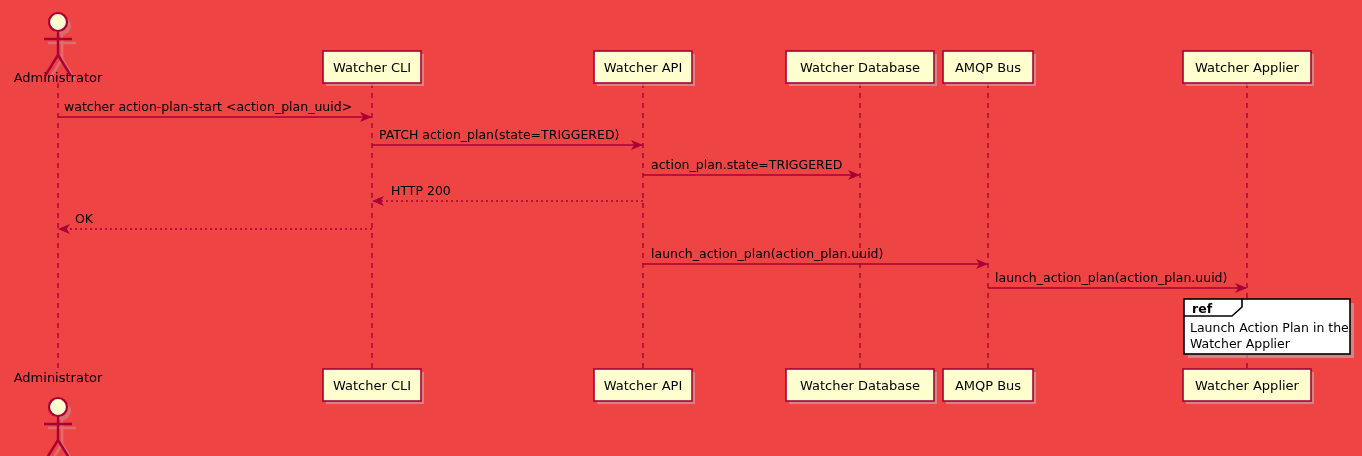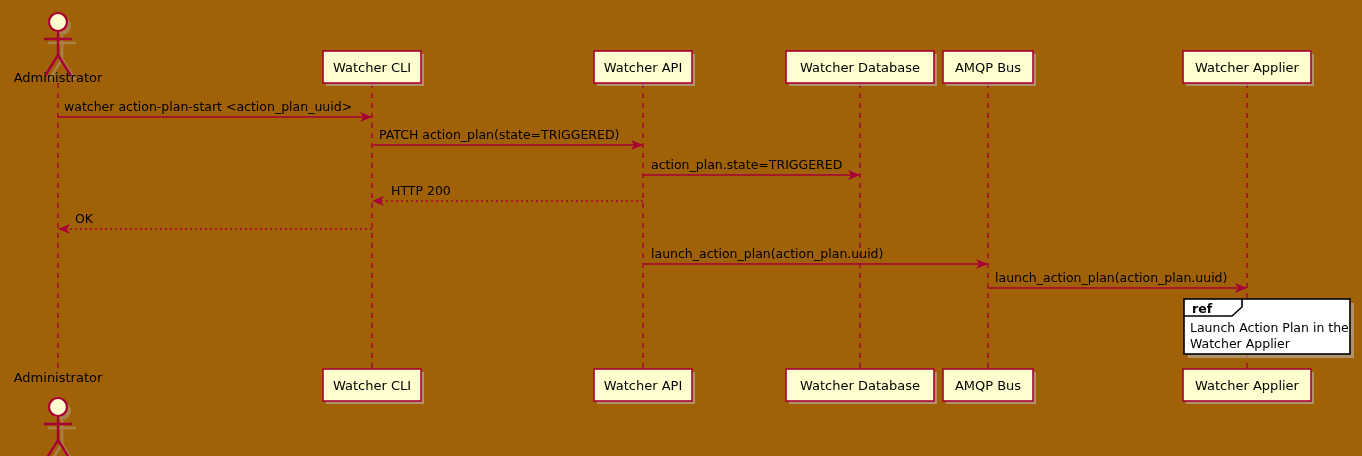--- a/index.html
+++ b/index.html
@@ -8,21 +8,21 @@
     background: #FFFFFF;
   }
   body {
     font-family: "DejaVu Sans", sans-serif;
   }
   #diagram-root {
     position: relative;
     width: 1362px;
     height: 456px;
     overflow: hidden;
-    background: #a16207;
+    background: #ef4444;
   }
   #diagram-svg {
     position: absolute;
     left: 0;
     top: 0;
   }
   .msg-label {
     font-family: "DejaVu Sans", sans-serif;
     font-size: 12.5px;
     fill: #000000;

